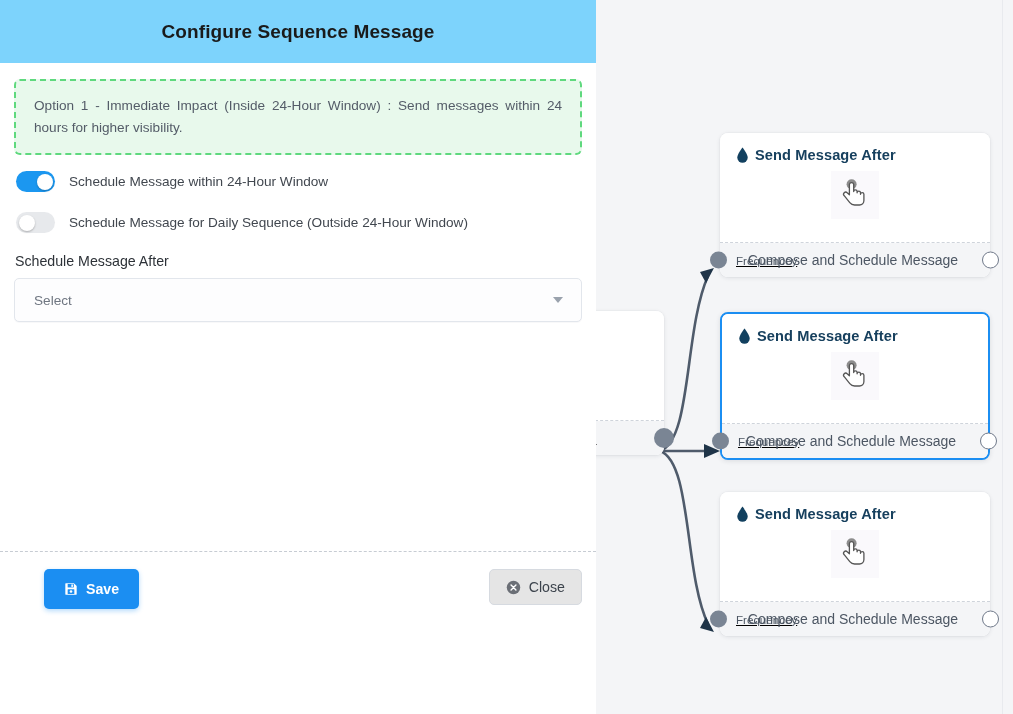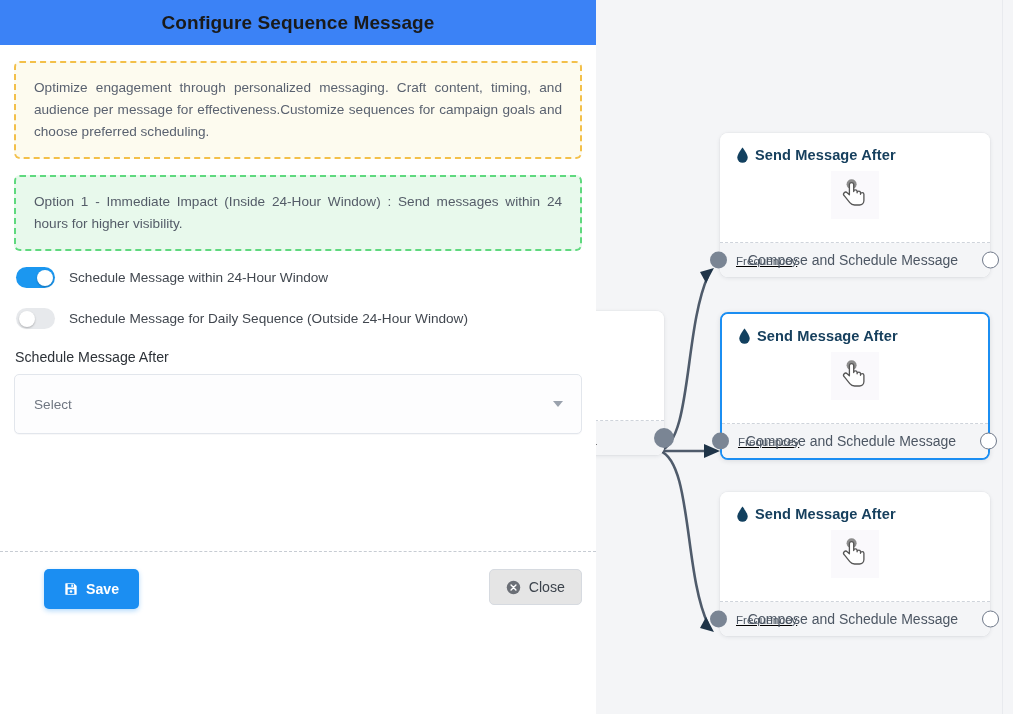--- a/index.html
+++ b/index.html
@@ -23,22 +23,22 @@
   
   #panel {
     position: absolute;
     left: 0; top: 0;
     width: 596px; height: 714px;
     background: #ffffff;
     overflow: hidden;
   }
 
   #panel-header {
-    height: 45px;
-    background: #3b82f6;
+    height: 63px;
+    background: #7dd3fc;
     display: flex;
     align-items: center;
     justify-content: center;
   }
   #panel-header .title {
     font-size: 19px;
     font-weight: bold;
     color: #1a1a1a;
     letter-spacing: .1px;
   }
@@ -99,21 +99,21 @@
     font-size: 13.6px;
     color: #41474f;
   }
 
   .field-label {
     font-size: 14.2px;
     color: #2d3238;
     margin: 14px 0 9px 1px;
   }
   .select-box {
-    height: 60px;
+    height: 44px;
     border: 1px solid #e2e6ec;
     border-radius: 5px;
     background: #fdfdfe;
     display: flex;
     align-items: center;
     padding: 0 14px 0 19px;
     box-shadow: 0 1px 1px rgba(20,30,60,.03);
   }
   .select-box .value {
     flex: 1;
@@ -307,21 +307,20 @@
 <div id="app">
 
   <div id="panel">
 
     <div id="panel-header">
       <div class="title">Configure Sequence Message</div>
     </div>
 
     <div id="panel-body">
 
-      <div class="callout warn">Optimize engagement through personalized messaging. Craft content, timing, and audience per message for effectiveness.Customize sequences for campaign goals and choose preferred scheduling.</div>
 
       <div class="callout ok">Option 1 - Immediate Impact (Inside 24-Hour Window) : Send messages within 24 hours for higher visibility.</div>
 
 
       <div class="toggle-row">
         <div class="switch on">
           <div class="knob"></div>
         </div>
         <div class="toggle-label">Schedule Message within 24-Hour Window</div>
       </div>

